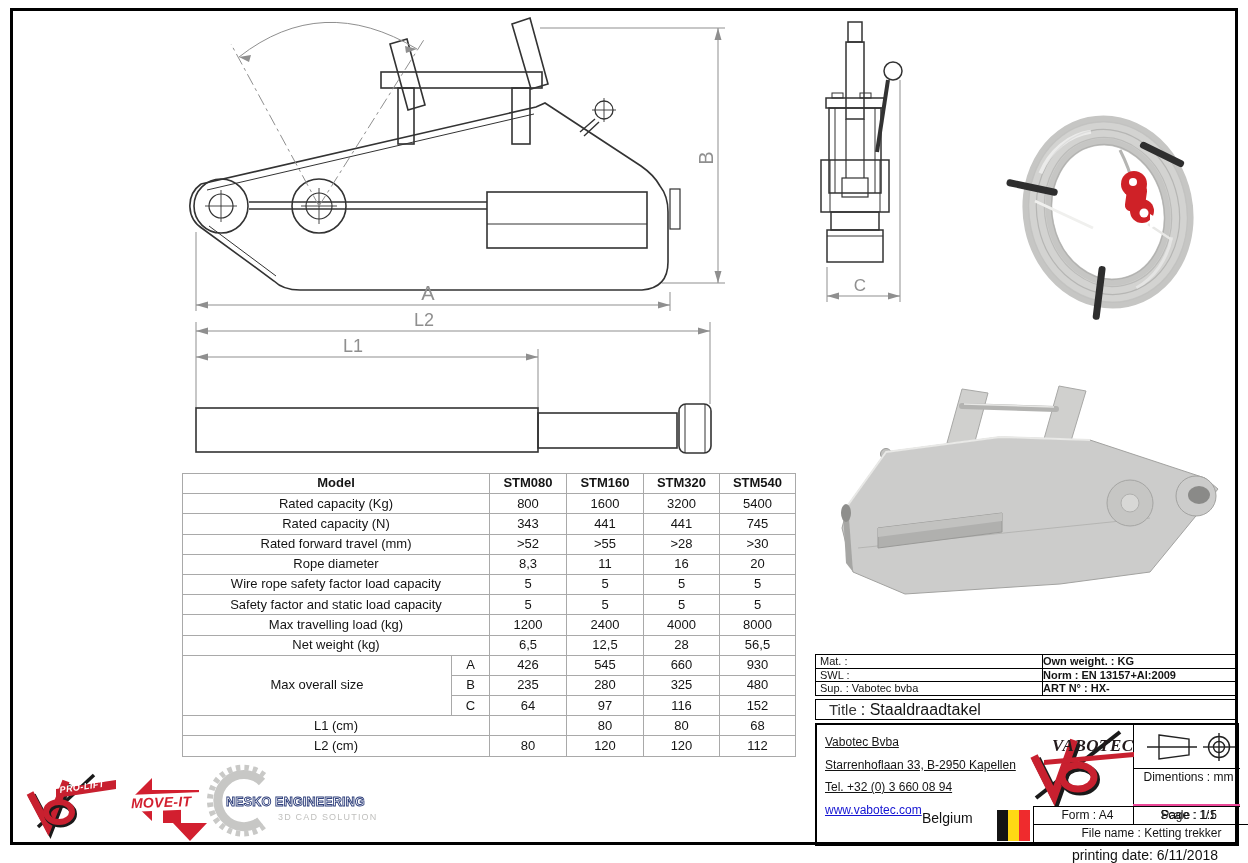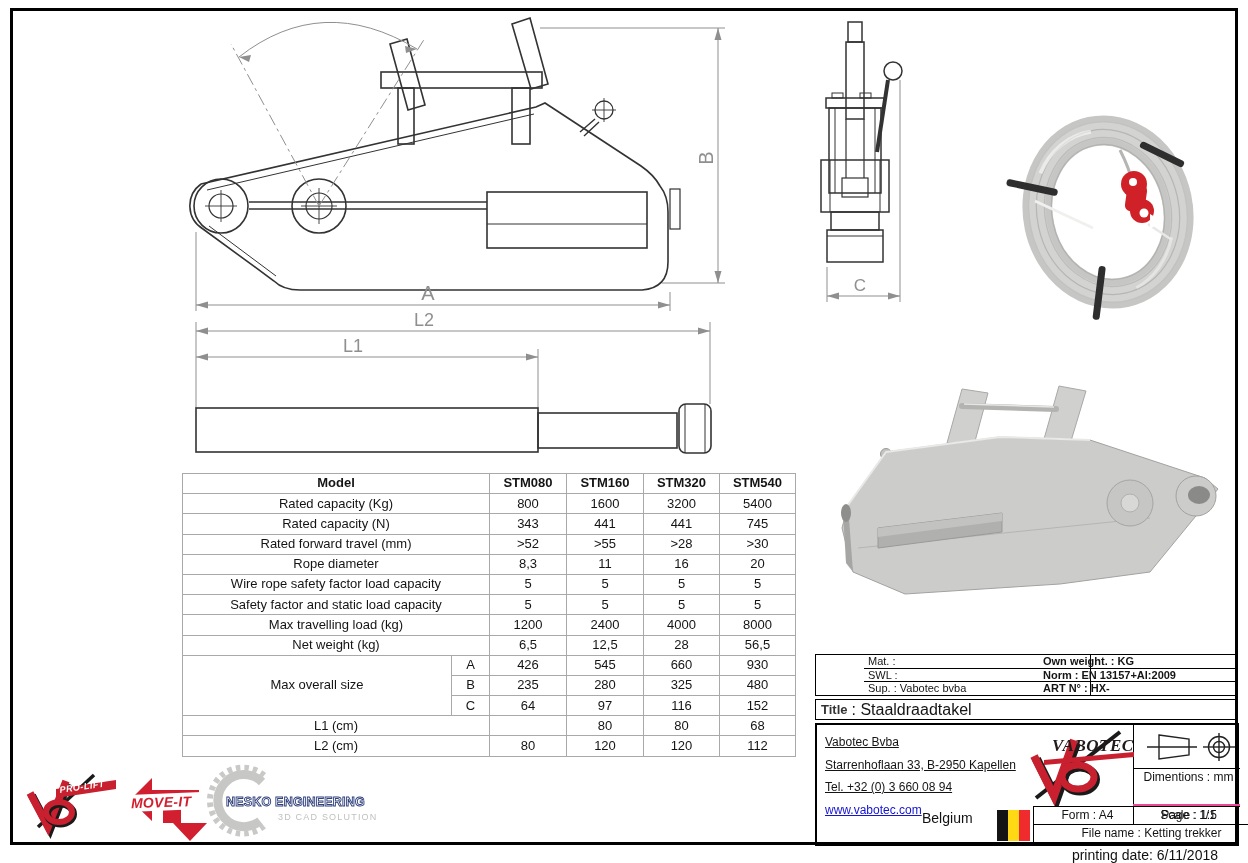--- a/index.html
+++ b/index.html
@@ -11,29 +11,29 @@
   
   .spec-table{position:absolute;left:182px;top:473px;width:613px;border-collapse:collapse;
               table-layout:fixed;font-size:13px;color:#141414;}
   .spec-table td{border:1px solid #a9a9a9;text-align:center;height:19.2px;padding:0;line-height:1.1;
                  overflow:hidden;white-space:nowrap;}
   .spec-table tr.hdr td{font-weight:bold;}
 
   
   .meta-box{position:absolute;left:815px;top:654px;width:421px;height:40px;border:1px solid #000;font-size:11px;}
   .meta-cell{position:absolute;line-height:13px;padding-left:4px;white-space:nowrap;overflow:hidden;}
-  .mc-l{left:0;width:222px;border-right:1px solid #000;margin-left:48px;}
+  .mc-l{left:0;width:222px;border-right:1px solid #000;}
   .mc-r{left:223px;right:0;font-weight:bold;}
   .mr1{top:0;height:13px;}
   .mr2{top:13px;height:13px;border-top:1px solid #000;}
   .mr3{top:26px;height:14px;border-top:1px solid #000;}
 
   .title-box{position:absolute;left:815px;top:699px;width:421px;height:19px;border:1px solid #000;
              display:flex;align-items:center;}
-  .title-lbl{font-size:13px;color:#333;margin-left:5px;font-weight:bold;}
+  .title-lbl{font-size:15px;color:#333;margin-left:13px;}
   .title-val{font-size:16px;margin-left:4px;}
 
   .main-box{position:absolute;left:815px;top:723px;width:420px;height:119px;border:2px solid #000;}
   .cell{position:absolute;font-size:12px;line-height:16px;padding-left:4px;white-space:nowrap;overflow:hidden;text-align:center;}
   .right-col-border{position:absolute;left:316px;top:0;height:100px;width:0;border-left:1px solid #000;}
   .sym-cell{left:316px;top:0;width:103px;height:43px;}
   .dim-cell{left:316px;top:43px;width:103px;height:20px;border-top:1px solid #000;}
   .scale-cell{left:316px;top:63px;width:103px;height:18px;border-top:3px solid #ec4899;margin-top:16px;}
   .page-cell{left:316px;top:81px;width:103px;height:18px;border-top:1px solid #000;}
   .form-cell{left:216px;top:81px;width:99px;height:18px;border-top:1px solid #000;border-left:1px solid #000;}

